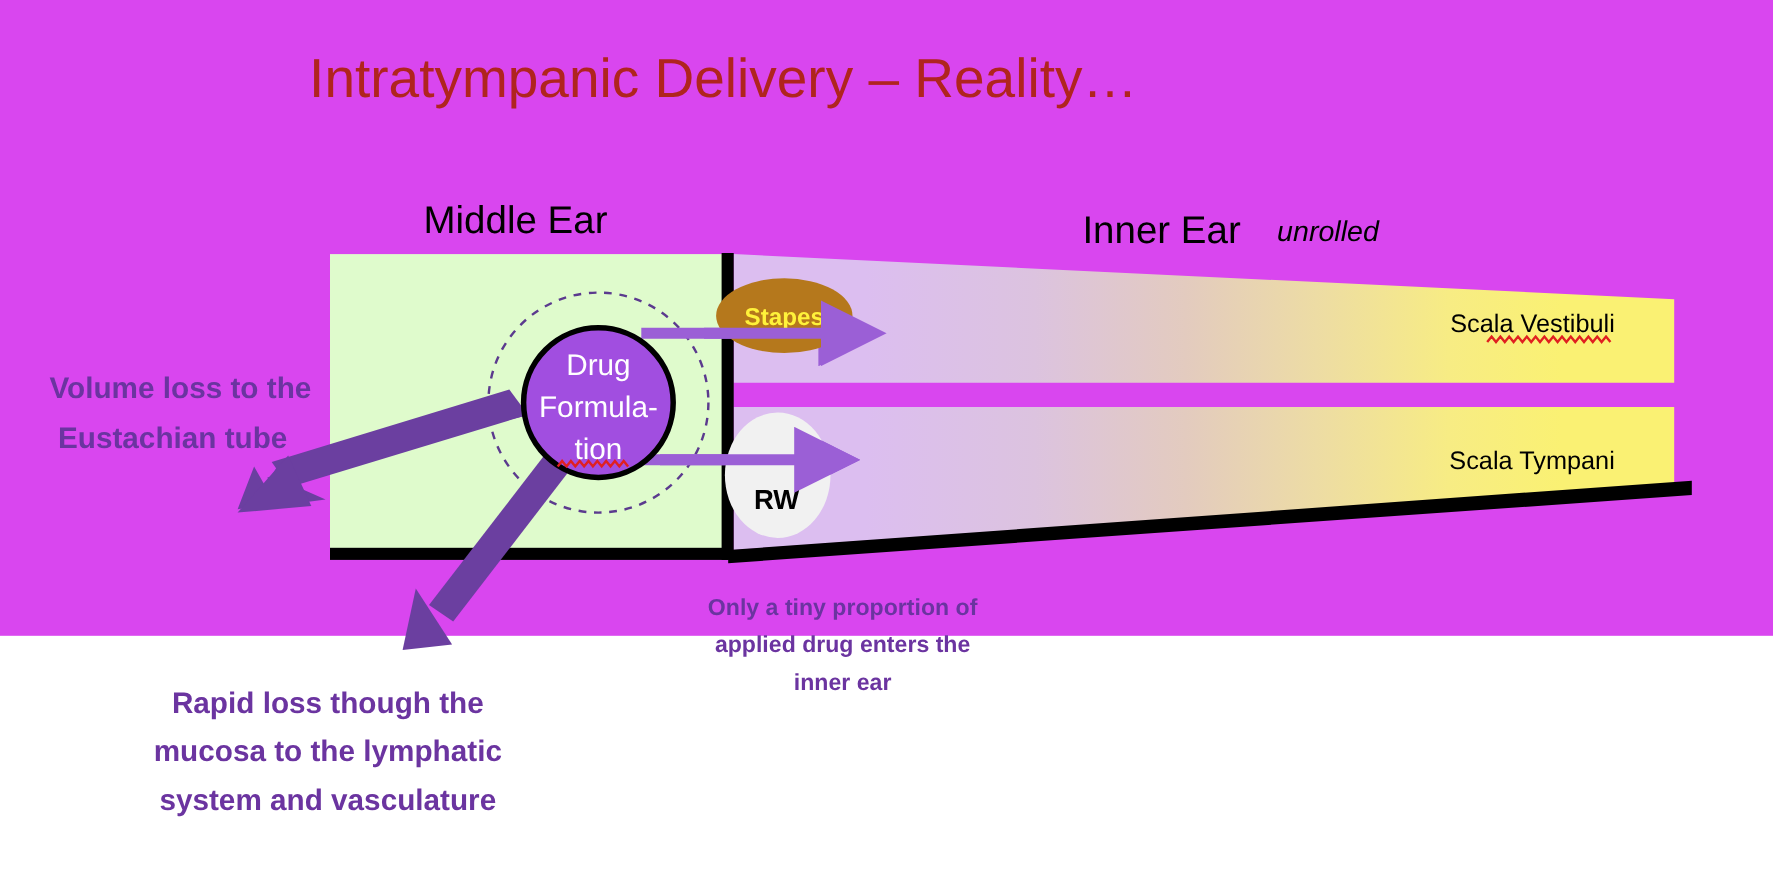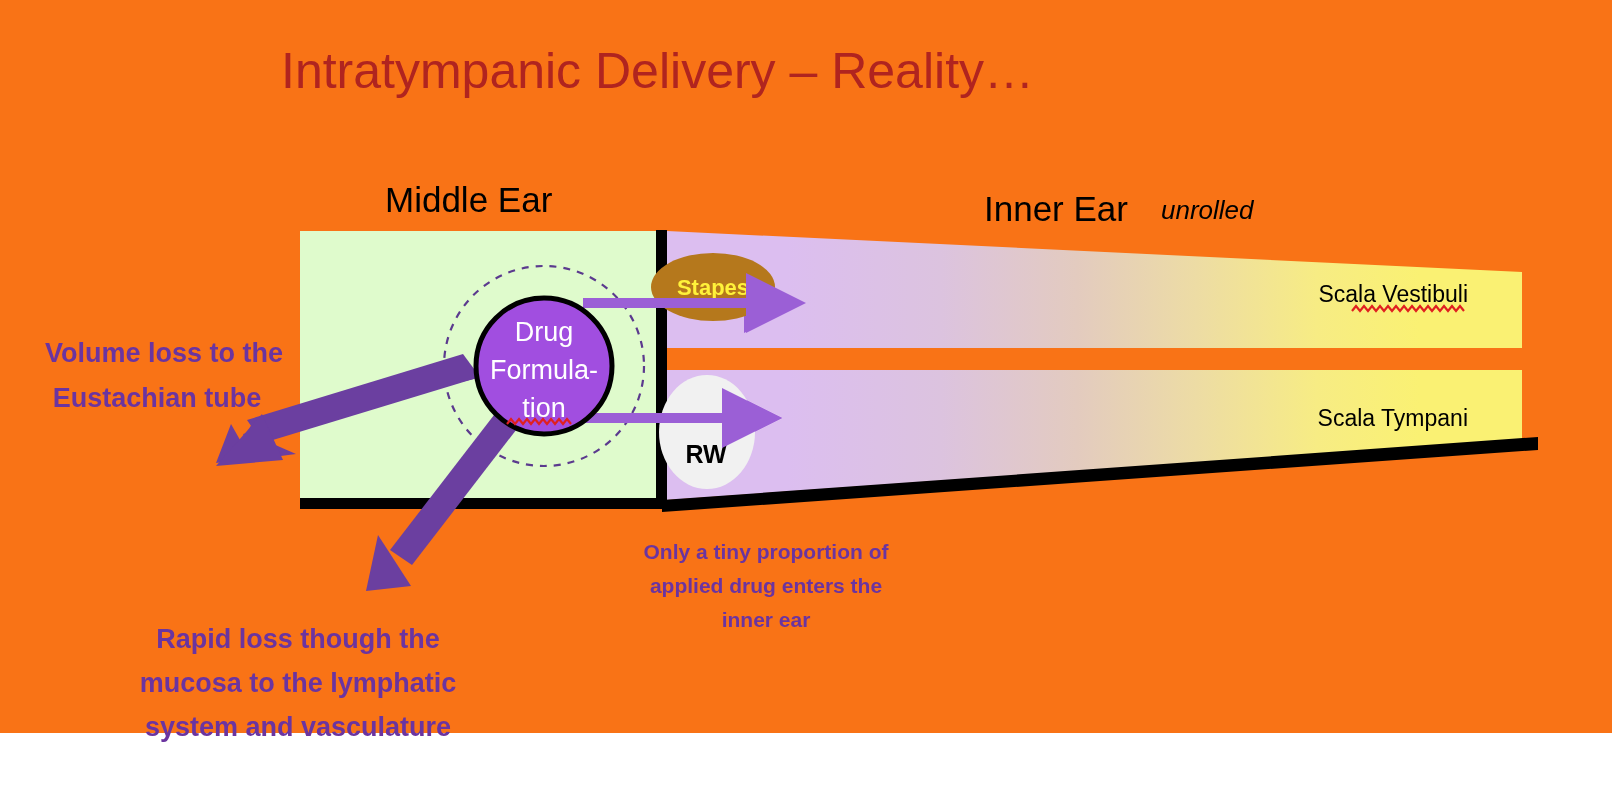--- a/index.html
+++ b/index.html
@@ -9,22 +9,22 @@
   }
   body {
     width: 1612px;
     height: 810px;
     overflow: hidden;
     font-family: "Liberation Sans", sans-serif;
   }
   #slide {
     position: relative;
     width: 1612px;
-    height: 733px;
-    background: #f97316;
+    height: 578px;
+    background: #d946ef;
   }
   #slide-svg {
     position: absolute;
     left: 0;
     top: 0;
     width: 1612px;
     height: 810px;
   }
   .ttl {
     font-family: "Liberation Sans", sans-serif;

